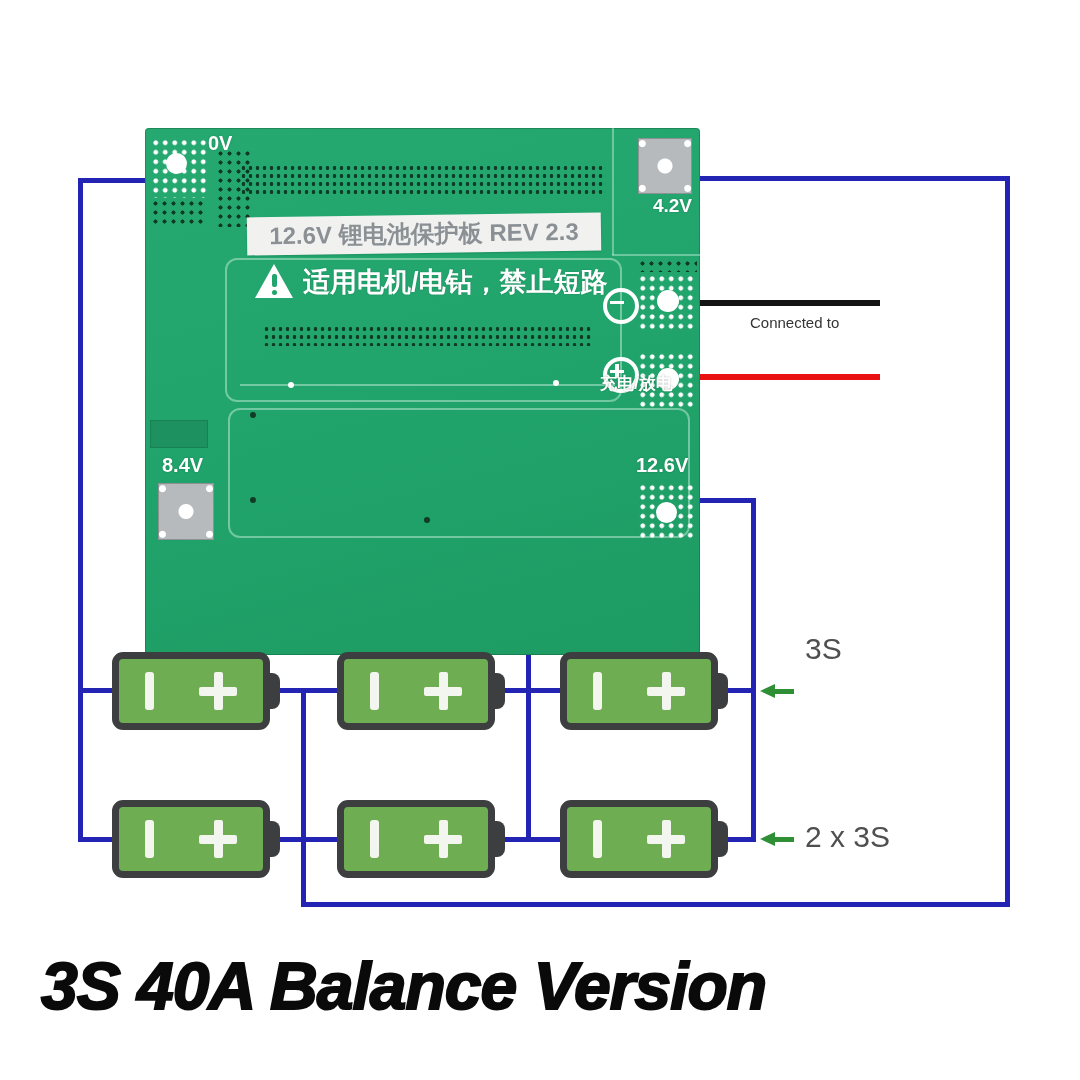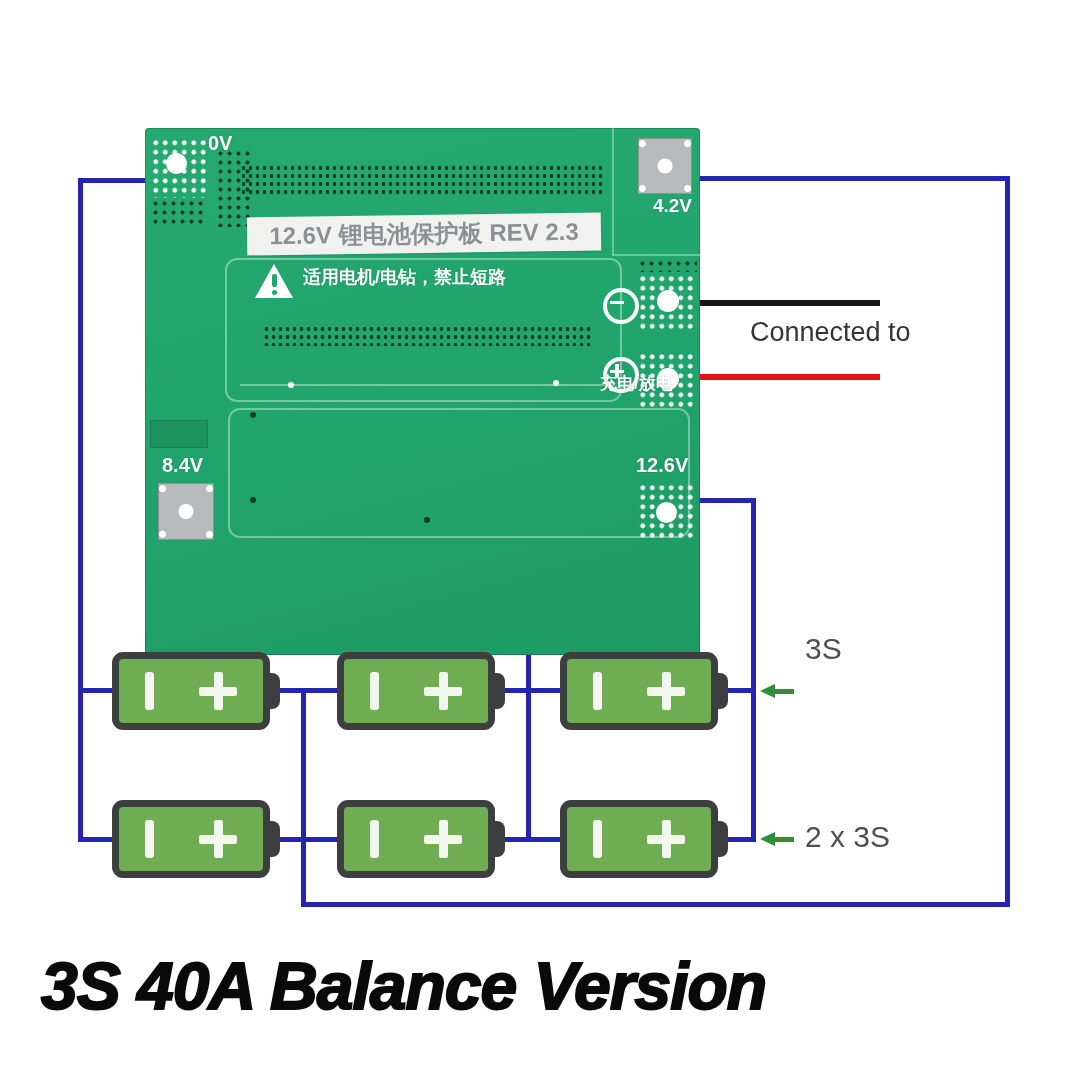--- a/index.html
+++ b/index.html
@@ -69,21 +69,21 @@
     color:var(--sticker-text);font-weight:bold;font-size:24px;white-space:nowrap;overflow:hidden;
     box-shadow:0 1px 2px rgba(0,0,0,.15);
   }
   .zone{border:2px solid rgba(215,246,231,.45);border-radius:12px;}
   .warn-tri{
     left:110px;top:136px;width:38px;height:34px;background:#fff;
     clip-path:polygon(50% 0,100% 100%,0 100%);
   }
   .warn-tri .bar{left:16.5px;top:10px;width:5px;height:13px;background:var(--board-green);border-radius:2px;}
   .warn-tri .dot{left:16.5px;top:26px;width:5px;height:5px;background:var(--board-green);border-radius:50%;}
-  .warn-text{left:158px;top:140px;width:310px;color:#fff;font-weight:bold;font-size:18px;line-height:1.1;white-space:nowrap;text-shadow:0 0 2px rgba(0,0,0,.2);}
+  .warn-text{left:158px;top:140px;width:310px;color:#fff;font-weight:bold;font-size:27px;line-height:1.1;white-space:nowrap;text-shadow:0 0 2px rgba(0,0,0,.2);}
   .trace{left:95px;top:256px;width:375px;height:2px;background:rgba(215,246,231,.45);}
   .screw{width:6px;height:6px;border-radius:50%;background:#123b27;}
   .pad-dotw{width:6px;height:6px;border-radius:50%;background:#fff;}
   .circle-sym{width:28px;height:28px;border:4px solid #fff;border-radius:50%;}
   .circle-sym .hbar{left:3px;top:8.5px;width:14px;height:3.5px;background:#fff;}
   .circle-sym .vbar{left:8.2px;top:3px;width:3.5px;height:14px;background:#fff;}
   .cd-label{color:#fff;font-weight:bold;font-size:17px;white-space:nowrap;text-shadow:0 0 2px rgba(0,0,0,.3);z-index:3;}
   .dark-sq{background:#1d9160;box-shadow:inset 0 0 0 1px rgba(0,0,0,.12);}
   
   .battery{
@@ -100,21 +100,21 @@
     width:9px;height:38px;background:#f2f6ee;border-radius:3px;
   }
   .battery .t-plus{position:absolute;right:26px;top:50%;transform:translateY(-50%);width:38px;height:38px;}
   .battery .t-plus .ph{position:absolute;left:0;top:14.5px;width:38px;height:9px;background:#f2f6ee;border-radius:2px;}
   .battery .t-plus .pv{position:absolute;left:14.5px;top:0;width:9px;height:38px;background:#f2f6ee;border-radius:2px;}
   
   .arrow{position:absolute;display:flex;align-items:center;width:34px;height:14px;}
   .arrow .head{width:0;height:0;border-top:7px solid transparent;border-bottom:7px solid transparent;border-right:15px solid var(--arrow-green);}
   .arrow .shaft{width:19px;height:5px;background:var(--arrow-green);}
   .bus-label{position:absolute;color:var(--label-gray);font-size:30px;white-space:nowrap;}
-  .charger-note{position:absolute;left:750px;top:312px;width:190px;color:var(--note-gray);font-size:27px;line-height:1.5;}
+  .charger-note{position:absolute;left:750px;top:312px;width:190px;color:var(--note-gray);font-size:15px;line-height:1.5;}
   .title{
     position:absolute;left:0;top:948px;width:1080px;text-align:left;
     font-size:66px;font-weight:900;font-style:italic;color:#0a0a0a;
     letter-spacing:-1px;-webkit-text-stroke:2px #0a0a0a;white-space:nowrap;padding-left:41px;
   }
 </style>
 </head>
 <body>
 
 <div class="canvas">

